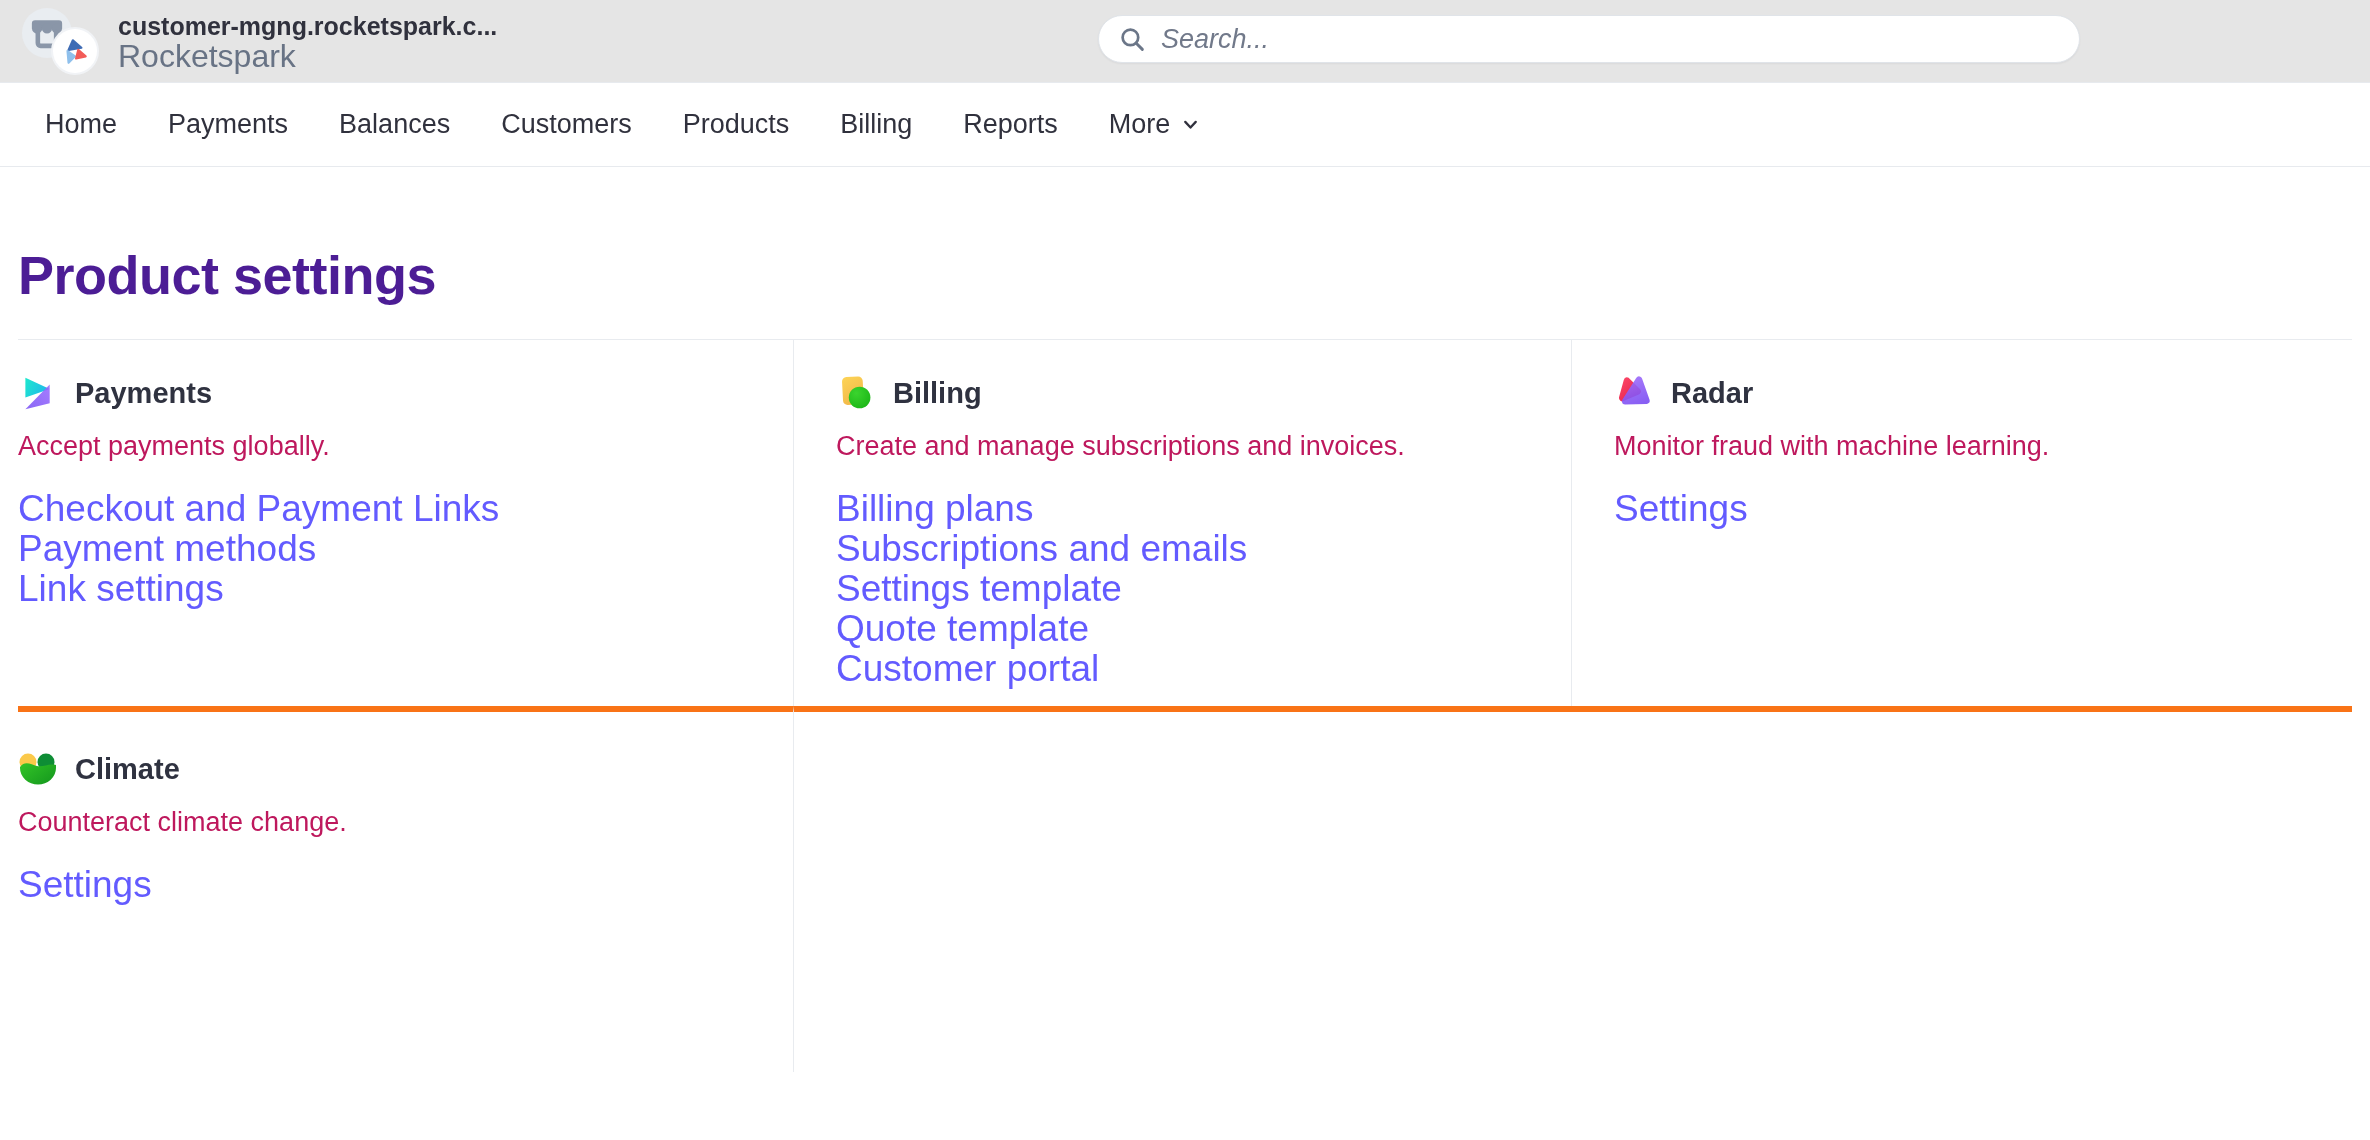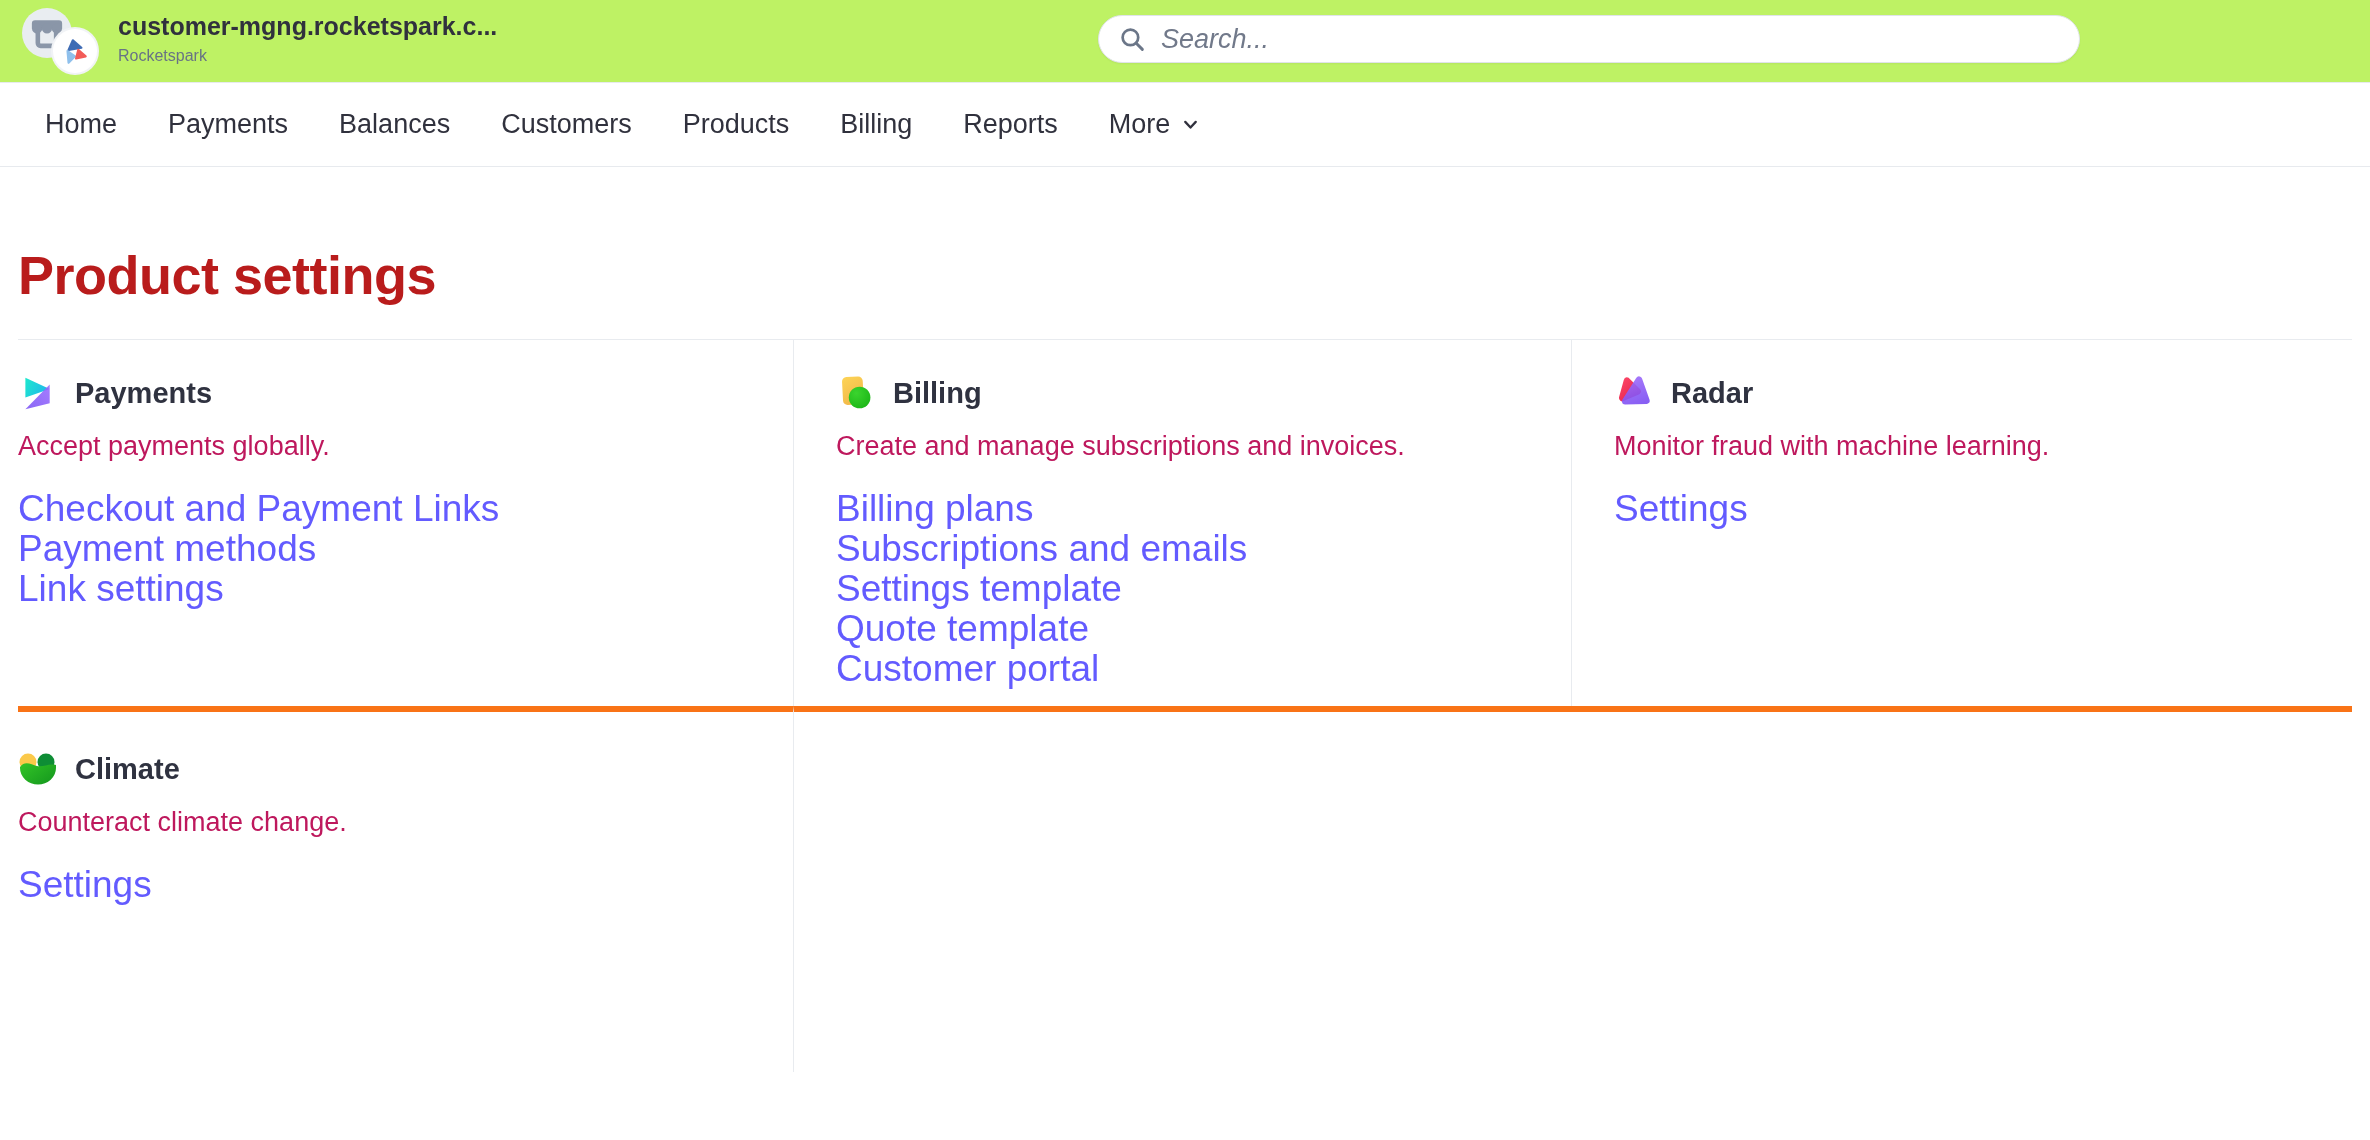--- a/index.html
+++ b/index.html
@@ -7,21 +7,21 @@
   body {
     font-family: "Liberation Sans", sans-serif;
     background: #ffffff;
     color: #30313d;
   }
 
   
   .header {
     position: relative;
     height: 83px;
-    background: #bef264;
+    background: #e5e5e5;
     border-bottom: 1px solid #e7eaee;
   }
   .account {
     position: absolute;
     left: 22px; top: 4px;
     display: flex; align-items: center; gap: 16px;
     cursor: pointer;
   }
   .avatar-wrap { position: relative; width: 80px; height: 72px; }
   .avatar-main {
@@ -32,21 +32,21 @@
   }
   .avatar-badge {
     position: absolute; left: 31px; top: 25px;
     width: 44px; height: 44px; border-radius: 50%;
     background: #ffffff;
     box-shadow: 0 0 0 2px #f1f3f6;
     display: flex; align-items: center; justify-content: center;
   }
   .account-text { display: flex; flex-direction: column; justify-content: center; }
   .account-name { font-size: 25px; font-weight: 700; color: #30313d; line-height: 31px; }
-  .account-sub  { font-size: 16px; font-weight: 400; color: #687385; line-height: 28px; }
+  .account-sub  { font-size: 32px; font-weight: 400; color: #687385; line-height: 28px; }
 
   .search-bar {
     position: absolute; left: 1098px; top: 15px;
     width: 982px; height: 48px;
     background: #ffffff;
     border: 1px solid #e0e4e9;
     border-radius: 24px;
     box-shadow: 0 1px 2px rgba(26,27,37,0.05);
     display: flex; align-items: center;
     padding: 0 18px 0 20px;
@@ -72,21 +72,21 @@
     display: flex; align-items: center; gap: 10px;
     cursor: pointer; white-space: nowrap;
   }
 
   
   .content { padding: 0 18px; }
   .page-title {
     padding-top: 80px;
     font-size: 54px; font-weight: 700;
     letter-spacing: -0.5px; line-height: 56px;
-    color: #b91c1c;
+    color: #4c1d95;
   }
   .grid {
     margin-top: 36px;
     border-top: 1px solid #e8ebef;
     display: grid;
     grid-template-columns: 776px 778px 1fr;
   }
   .cell { min-height: 366px; padding: 33px 40px 0 0; }
   .cell.pad-left { padding-left: 42px; }
   .cell.br { border-right: 1px solid #e8ebef; }

